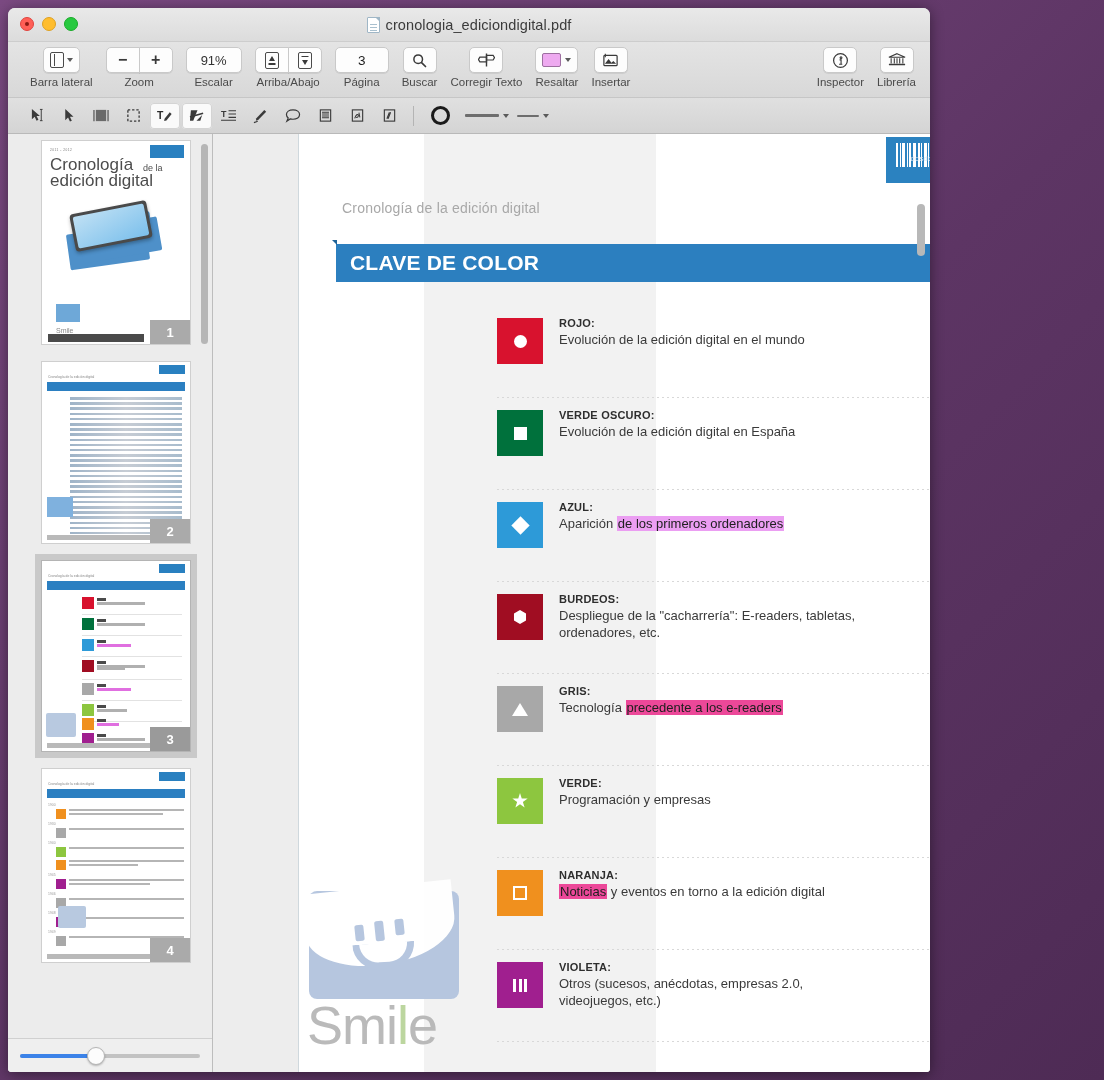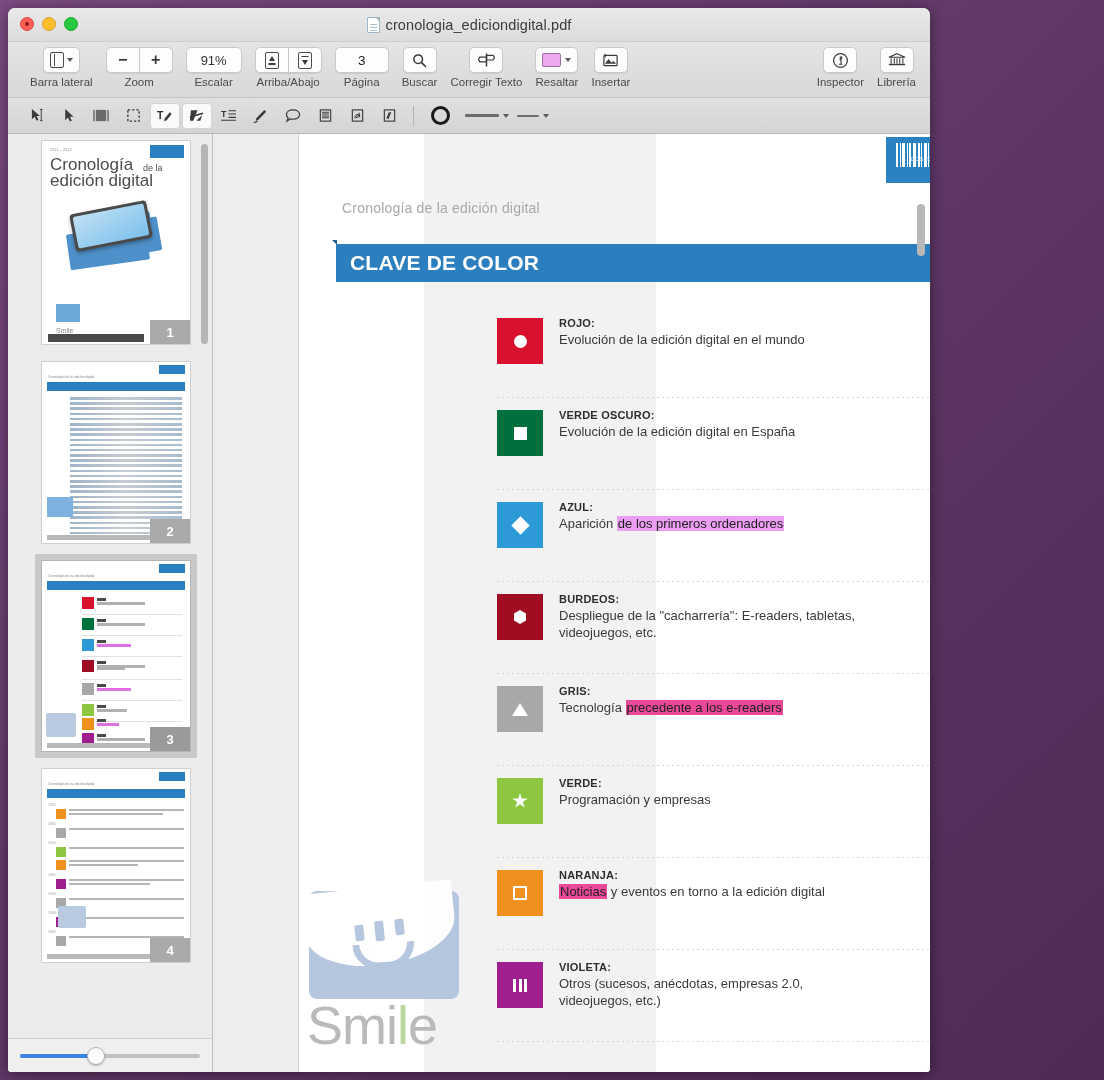--- a/index.html
+++ b/index.html
@@ -837,21 +837,21 @@
           </div>
 
           <div class="krow">
             <div class="sw" style="background:#a00d22">
                 <span class="g-hex"></span>
               </div>
             <div class="ktxt">
               <div class="kname">BURDEOS:</div>
               <div class="kdesc">
                 <span>Despliegue de la "cacharrería": E-readers, tabletas,</span><br>
-                <span>videojuegos, etc.</span>
+                <span>ordenadores, etc.</span>
               </div>
             </div>
             <div class="dash"></div>
           </div>
 
           <div class="krow">
             <div class="sw" style="background:#a8a8a8">
                 <span class="g-tri"></span>
               </div>
             <div class="ktxt">

